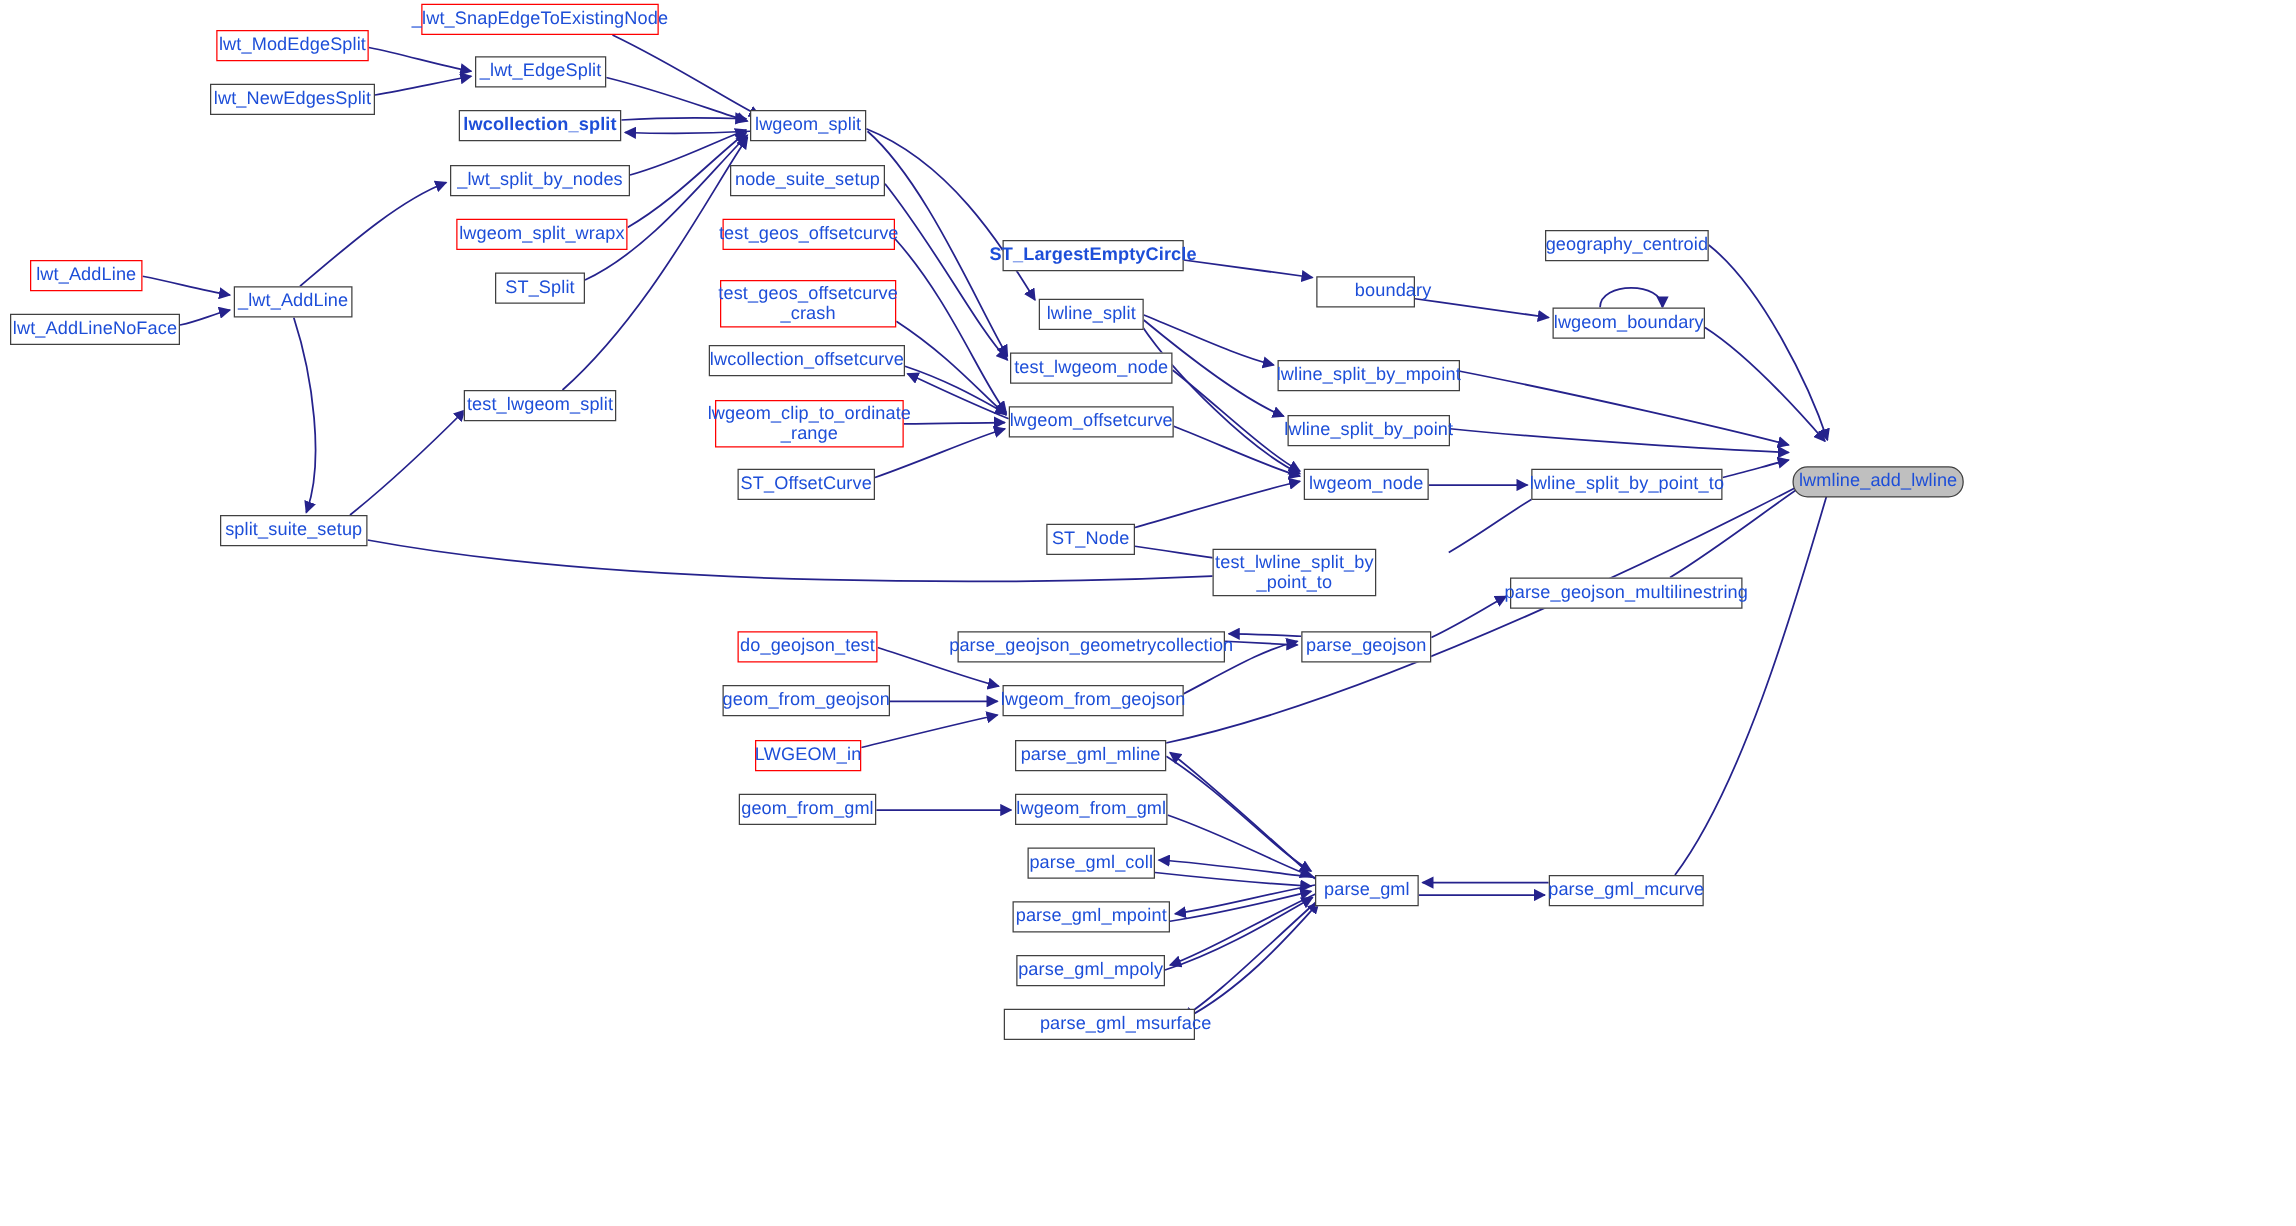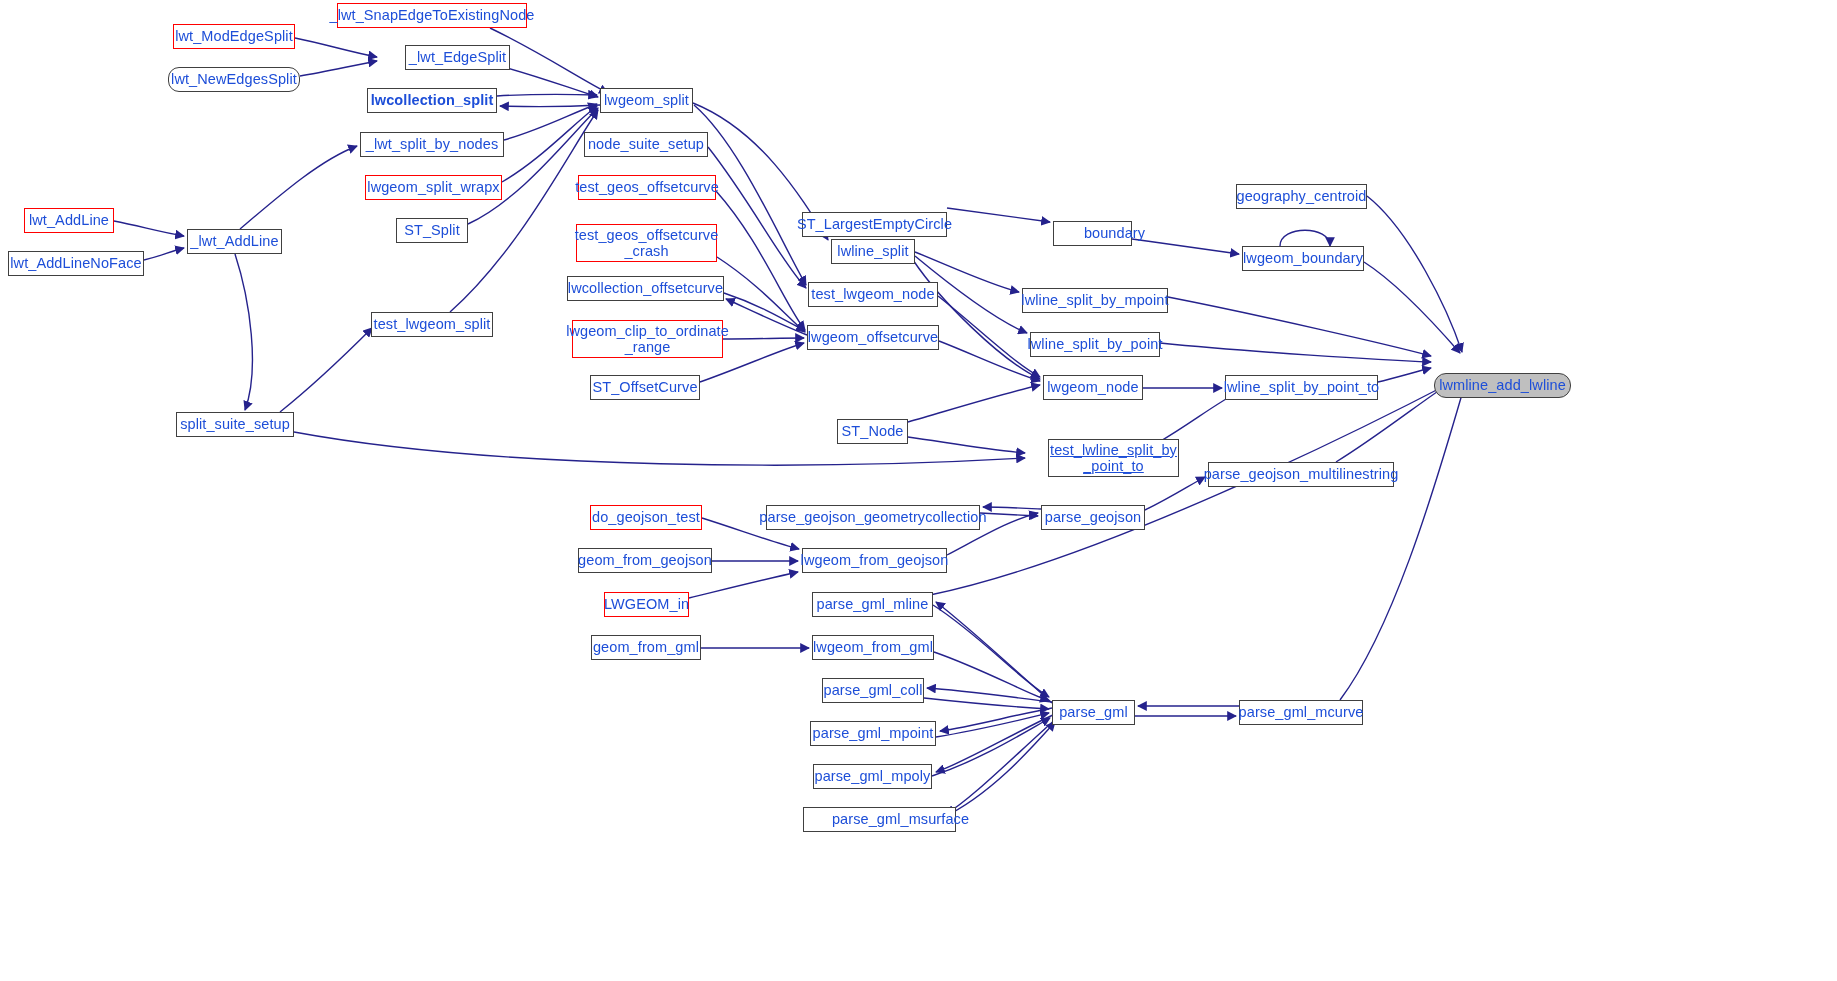--- a/index.html
+++ b/index.html
@@ -125,30 +125,30 @@
         <path d="M1058,717 C1010,760 970,800 946,814" fill="none" stroke="#25228c" stroke-width="1.4" marker-end="url(#arrow)"></path>
         <path d="M942,818 C990,795 1030,750 1055,722" fill="none" stroke="#25228c" stroke-width="1.4" marker-end="url(#arrow)"></path>
         <path d="M1239,706 C1200,706 1165,706 1138,706" fill="none" stroke="#25228c" stroke-width="1.4" marker-end="url(#arrow)"></path>
         <path d="M1135,716 C1170,716 1205,716 1236,716" fill="none" stroke="#25228c" stroke-width="1.4" marker-end="url(#arrow)"></path>
       </g>
   </svg>
 
   <div id="nodes">
       <div class="node red" style="left: 337px; top: 3px; width: 190px; height: 25px;">_lwt_SnapEdgeToExistingNode</div>
       <div class="node red" style="left: 173px; top: 24px; width: 122px; height: 25px;">lwt_ModEdgeSplit</div>
-      <div class="node" style="left: 380px; top: 45px; width: 105px; height: 25px; margin-left: 25px;">_lwt_EdgeSplit</div>
-      <div class="node" style="left: 168px; top: 67px; width: 132px; height: 25px; border-radius: 11px;">lwt_NewEdgesSplit</div>
+      <div class="node" style="left: 380px; top: 45px; width: 105px; height: 25px;">_lwt_EdgeSplit</div>
+      <div class="node" style="left: 168px; top: 67px; width: 132px; height: 25px;">lwt_NewEdgesSplit</div>
       <div class="node" style="left: 367px; top: 88px; width: 130px; height: 25px; font-weight: bold;">lwcollection_split</div>
       <div class="node" style="left: 600px; top: 88px; width: 93px; height: 25px;">lwgeom_split</div>
       <div class="node" style="left: 360px; top: 132px; width: 144px; height: 25px;">_lwt_split_by_nodes</div>
       <div class="node" style="left: 584px; top: 132px; width: 124px; height: 25px;">node_suite_setup</div>
       <div class="node red" style="left: 365px; top: 175px; width: 137px; height: 25px;">lwgeom_split_wrapx</div>
       <div class="node red" style="left: 578px; top: 175px; width: 138px; height: 25px;">test_geos_offsetcurve</div>
       <div class="node" style="left: 1236px; top: 184px; width: 131px; height: 25px;">geography_centroid</div>
-      <div class="node" style="left: 802px; top: 212px; width: 145px; height: 25px;">ST_LargestEmptyCircle</div>
+      <div class="node" style="left: 802px; top: 192px; width: 145px; height: 25px; font-weight: bold;">ST_LargestEmptyCircle</div>
       <div class="node" style="left: 396px; top: 218px; width: 72px; height: 25px;">ST_Split</div>
       <div class="node red" style="left: 24px; top: 208px; width: 90px; height: 25px;">lwt_AddLine</div>
       <div class="node" style="left: 1053px; top: 221px; width: 79px; height: 25px; padding-left: 44px;">boundary</div>
       <div class="node red" style="left: 576px; top: 224px; width: 141px; height: 38px;">test_geos_offsetcurve
 _crash</div>
       <div class="node" style="left: 187px; top: 229px; width: 95px; height: 25px;">_lwt_AddLine</div>
       <div class="node" style="left: 831px; top: 239px; width: 84px; height: 25px;">lwline_split</div>
       <div class="node" style="left: 1242px; top: 246px; width: 122px; height: 25px;">lwgeom_boundary</div>
       <div class="node" style="left: 8px; top: 251px; width: 136px; height: 25px;">lwt_AddLineNoFace</div>
       <div class="node" style="left: 567px; top: 276px; width: 157px; height: 25px;">lwcollection_offsetcurve</div>
@@ -158,21 +158,21 @@
       <div class="node red" style="left: 572px; top: 320px; width: 151px; height: 38px;">lwgeom_clip_to_ordinate
 _range</div>
       <div class="node" style="left: 807px; top: 325px; width: 132px; height: 25px;">lwgeom_offsetcurve</div>
       <div class="node" style="left: 1030px; top: 332px; width: 130px; height: 25px;">lwline_split_by_point</div>
       <div class="node target" style="left: 1434px; top: 373px; width: 137px; height: 25px; border-radius: 12px;">lwmline_add_lwline</div>
       <div class="node" style="left: 590px; top: 375px; width: 110px; height: 25px;">ST_OffsetCurve</div>
       <div class="node" style="left: 1043px; top: 375px; width: 100px; height: 25px;">lwgeom_node</div>
       <div class="node" style="left: 1225px; top: 375px; width: 153px; height: 25px;">lwline_split_by_point_to</div>
       <div class="node" style="left: 176px; top: 412px; width: 118px; height: 25px;">split_suite_setup</div>
       <div class="node" style="left: 837px; top: 419px; width: 71px; height: 25px;">ST_Node</div>
-      <div class="node" style="left: 1048px; top: 439px; width: 131px; height: 38px; text-decoration: underline;">test_lwline_split_by
+      <div class="node" style="left: 970px; top: 439px; width: 131px; height: 38px;">test_lwline_split_by
 _point_to</div>
       <div class="node" style="left: 1208px; top: 462px; width: 186px; height: 25px;">parse_geojson_multilinestring</div>
       <div class="node red" style="left: 590px; top: 505px; width: 112px; height: 25px;">do_geojson_test</div>
       <div class="node" style="left: 766px; top: 505px; width: 214px; height: 25px;">parse_geojson_geometrycollection</div>
       <div class="node" style="left: 1041px; top: 505px; width: 104px; height: 25px;">parse_geojson</div>
       <div class="node" style="left: 578px; top: 548px; width: 134px; height: 25px;">geom_from_geojson</div>
       <div class="node" style="left: 802px; top: 548px; width: 145px; height: 25px;">lwgeom_from_geojson</div>
       <div class="node red" style="left: 604px; top: 592px; width: 85px; height: 25px;">LWGEOM_in</div>
       <div class="node" style="left: 812px; top: 592px; width: 121px; height: 25px;">parse_gml_mline</div>
       <div class="node" style="left: 591px; top: 635px; width: 110px; height: 25px;">geom_from_gml</div>

